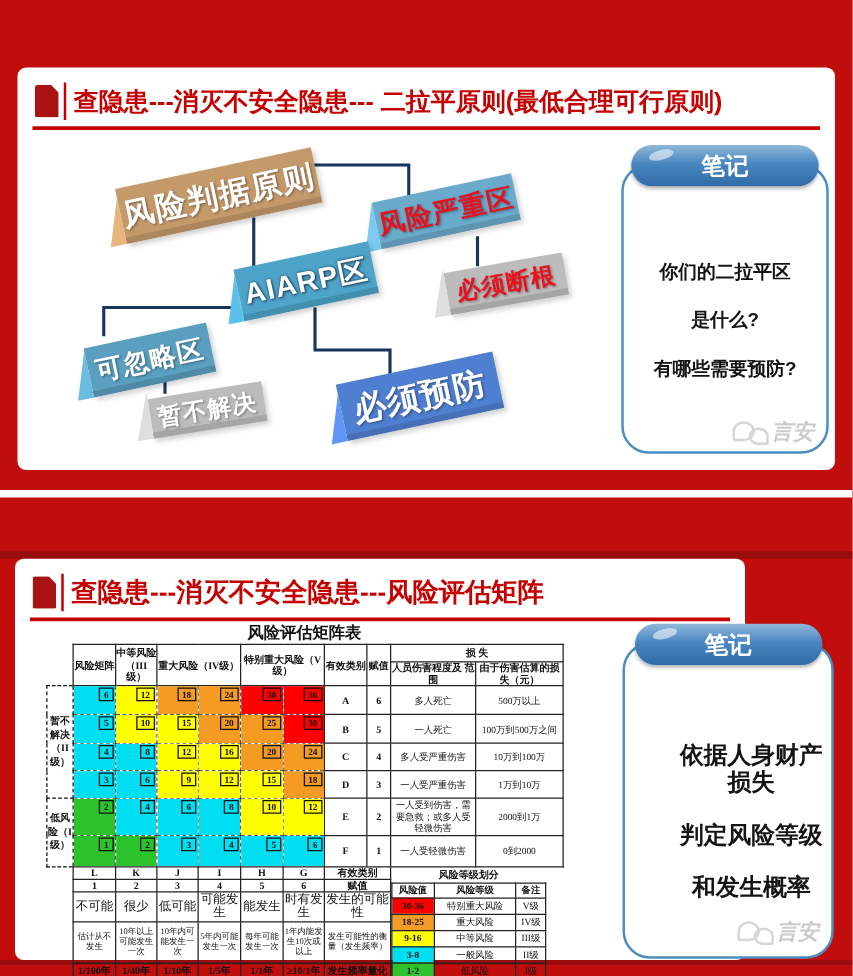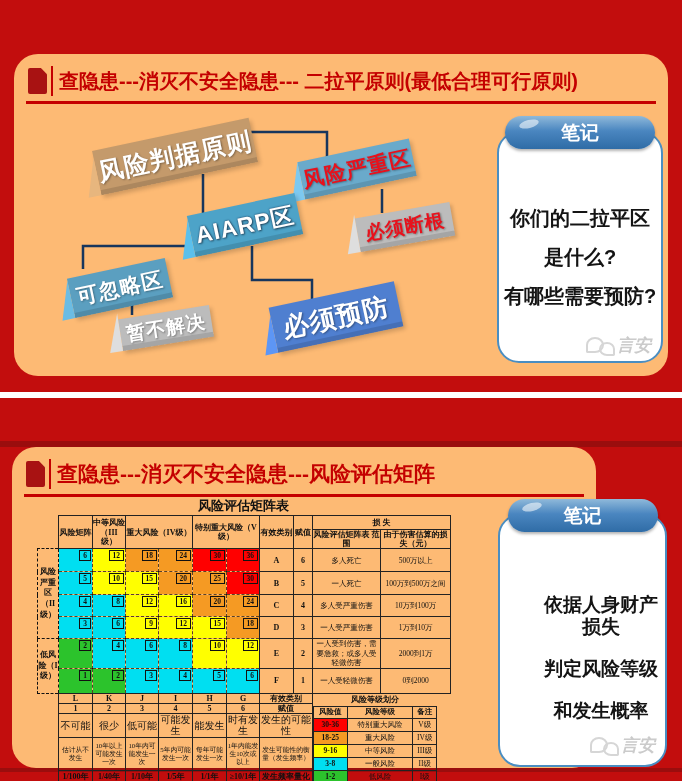--- a/index.html
+++ b/index.html
@@ -2,21 +2,21 @@
 <html><head>
 <meta charset="utf-8">
 <style>
   html,body{margin:0;padding:0;}
   body{width:682px;height:781px;position:relative;background:#ffffff;overflow:hidden;
        font-family:"Liberation Sans",sans-serif;}
   .slide{position:absolute;left:0;width:682px;background:#c20d0d;}
   #slide1{top:0;height:392px;}
   #slide2{top:398px;height:383px;}
   .dark-strip{position:absolute;left:0;width:682px;background:#9a0d0d;}
-  .panel{position:absolute;background:#fdba74;border-radius:24px;}
+  .panel{position:absolute;background:#ffffff;border-radius:7px;}
   #panel1{left:14px;top:54px;width:654px;height:322px;}
   #panel2{left:12px;top:49px;width:584px;height:321px;}
 
   
   .title-row{position:absolute;left:14px;top:12px;display:flex;align-items:center;}
   .doc-icon{width:19px;height:26px;background:#a81212;border-radius:2px;
             clip-path:polygon(0 0,68% 0,100% 24%,100% 100%,0 100%);}
   .title-sep{width:2px;height:30px;background:#c40000;margin:0 6px 0 4px;}
   .slide-title{color:#c40000;font-weight:bold;white-space:nowrap;}
   #panel1 .slide-title{font-size:20px;}
@@ -49,21 +49,21 @@
   .note-pill{position:absolute;top:-17px;left:50%;transform:translateX(-50%);
              width:150px;height:33px;border-radius:17px;color:#fff;font-size:19px;font-weight:bold;
              display:flex;align-items:center;justify-content:center;
              background:linear-gradient(#8fb9da 0%,#4a86c0 45%,#2f6ca6 100%);
              box-shadow:0 2px 3px rgba(0,0,0,.3);}
   .note-pill::before{content:"";position:absolute;left:14px;top:4px;width:20px;height:8px;
              background:rgba(255,255,255,.55);border-radius:50%;transform:rotate(-14deg);}
   .note-body{text-align:center;}
   #note1 .note-body{padding-top:74px;}
   #note2 .note-body{padding-top:78px;}
-  .note-line{font-size:20px;font-weight:bold;color:#141414;line-height:22px;}
+  .note-line{font-size:15px;font-weight:bold;color:#141414;line-height:22px;}
   #note1 .note-line{margin-bottom:17px;}
   #note2 .note-line{font-size:19px;margin-bottom:20px;margin-left:37px;}
 
   
   .wm{position:absolute;display:flex;align-items:center;gap:3px;color:#cbcbcb;
       font-size:17px;font-weight:bold;font-style:italic;}
   #wm1{right:10px;bottom:4px;} #wm2{right:10px;bottom:8px;}
   .wm-icon{position:relative;width:28px;height:18px;}
   .wm-icon::before{content:"";position:absolute;left:0;top:0;width:14px;height:12px;
       border:2px solid #d6d6d6;border-radius:50% 50% 50% 10%;}
@@ -173,25 +173,25 @@
               <td class="nb" rowspan="2"></td>
               <th rowspan="2">风险矩阵</th>
               <th rowspan="2">中等风险（III级）</th>
               <th colspan="2" rowspan="2">重大风险（IV级）</th>
               <th colspan="2" rowspan="2">特别重大风险（V级）</th>
               <th rowspan="2">有效类别</th>
               <th rowspan="2">赋值</th>
               <th colspan="2">损  失</th>
             </tr>
             <tr style="height:17px">
-              <th>风险评估矩阵表 范围</th>
+              <th>人员伤害程度及 范围</th>
               <th>由于伤害估算的损失（元）</th>
             </tr>
             <tr style="height:23px">
-              <td class="side" rowspan="4">风险严重区（II级）</td>
+              <td class="side" rowspan="4">暂不解决（II级）</td>
               <td class="m" style="background:#00dff1">
                 <span class="mv" style="background:#00dff1">6</span>
               </td>
               <td class="m" style="background:#ffff00">
                 <span class="mv" style="background:#ffff00">12</span>
               </td>
               <td class="m" style="background:#f59a23">
                 <span class="mv" style="background:#f59a23">18</span>
               </td>
               <td class="m" style="background:#f59a23">

